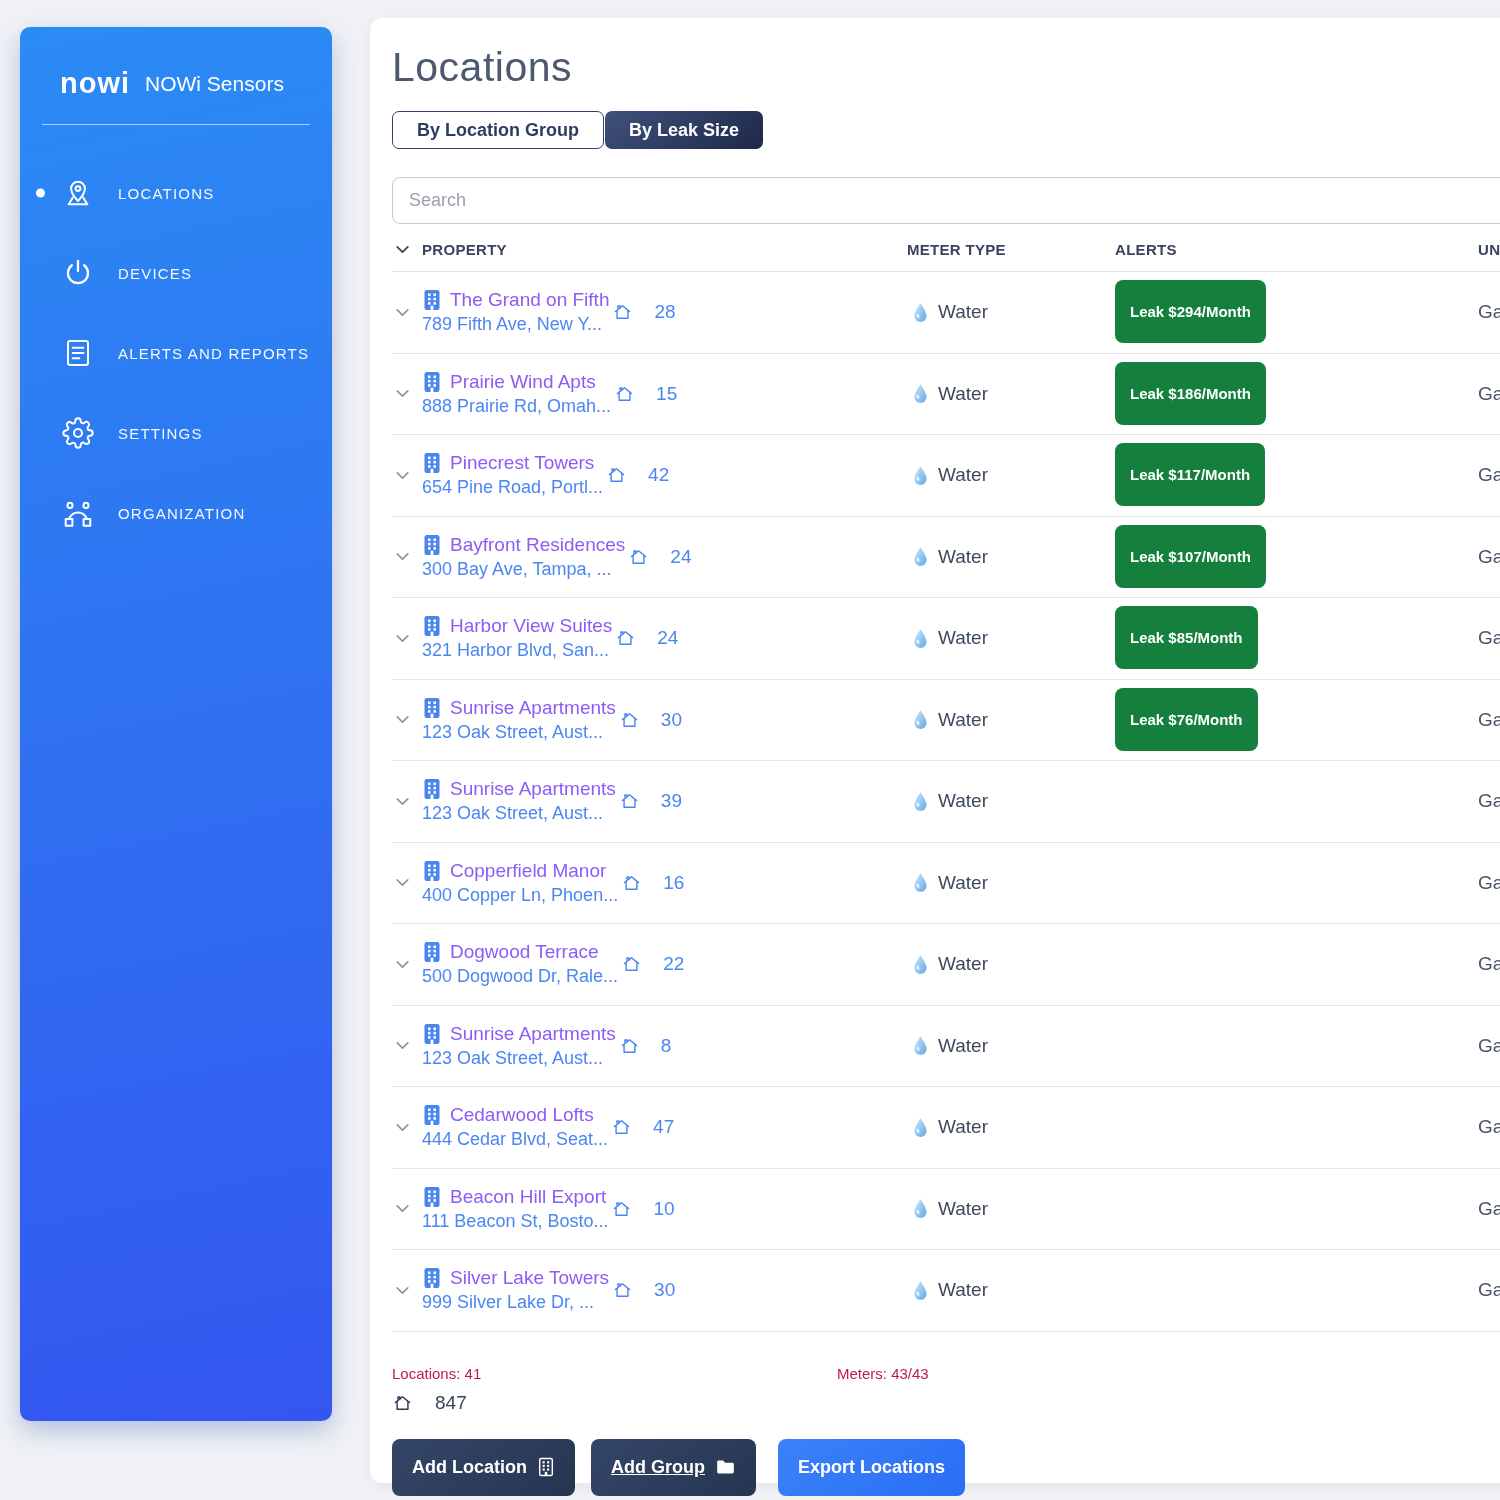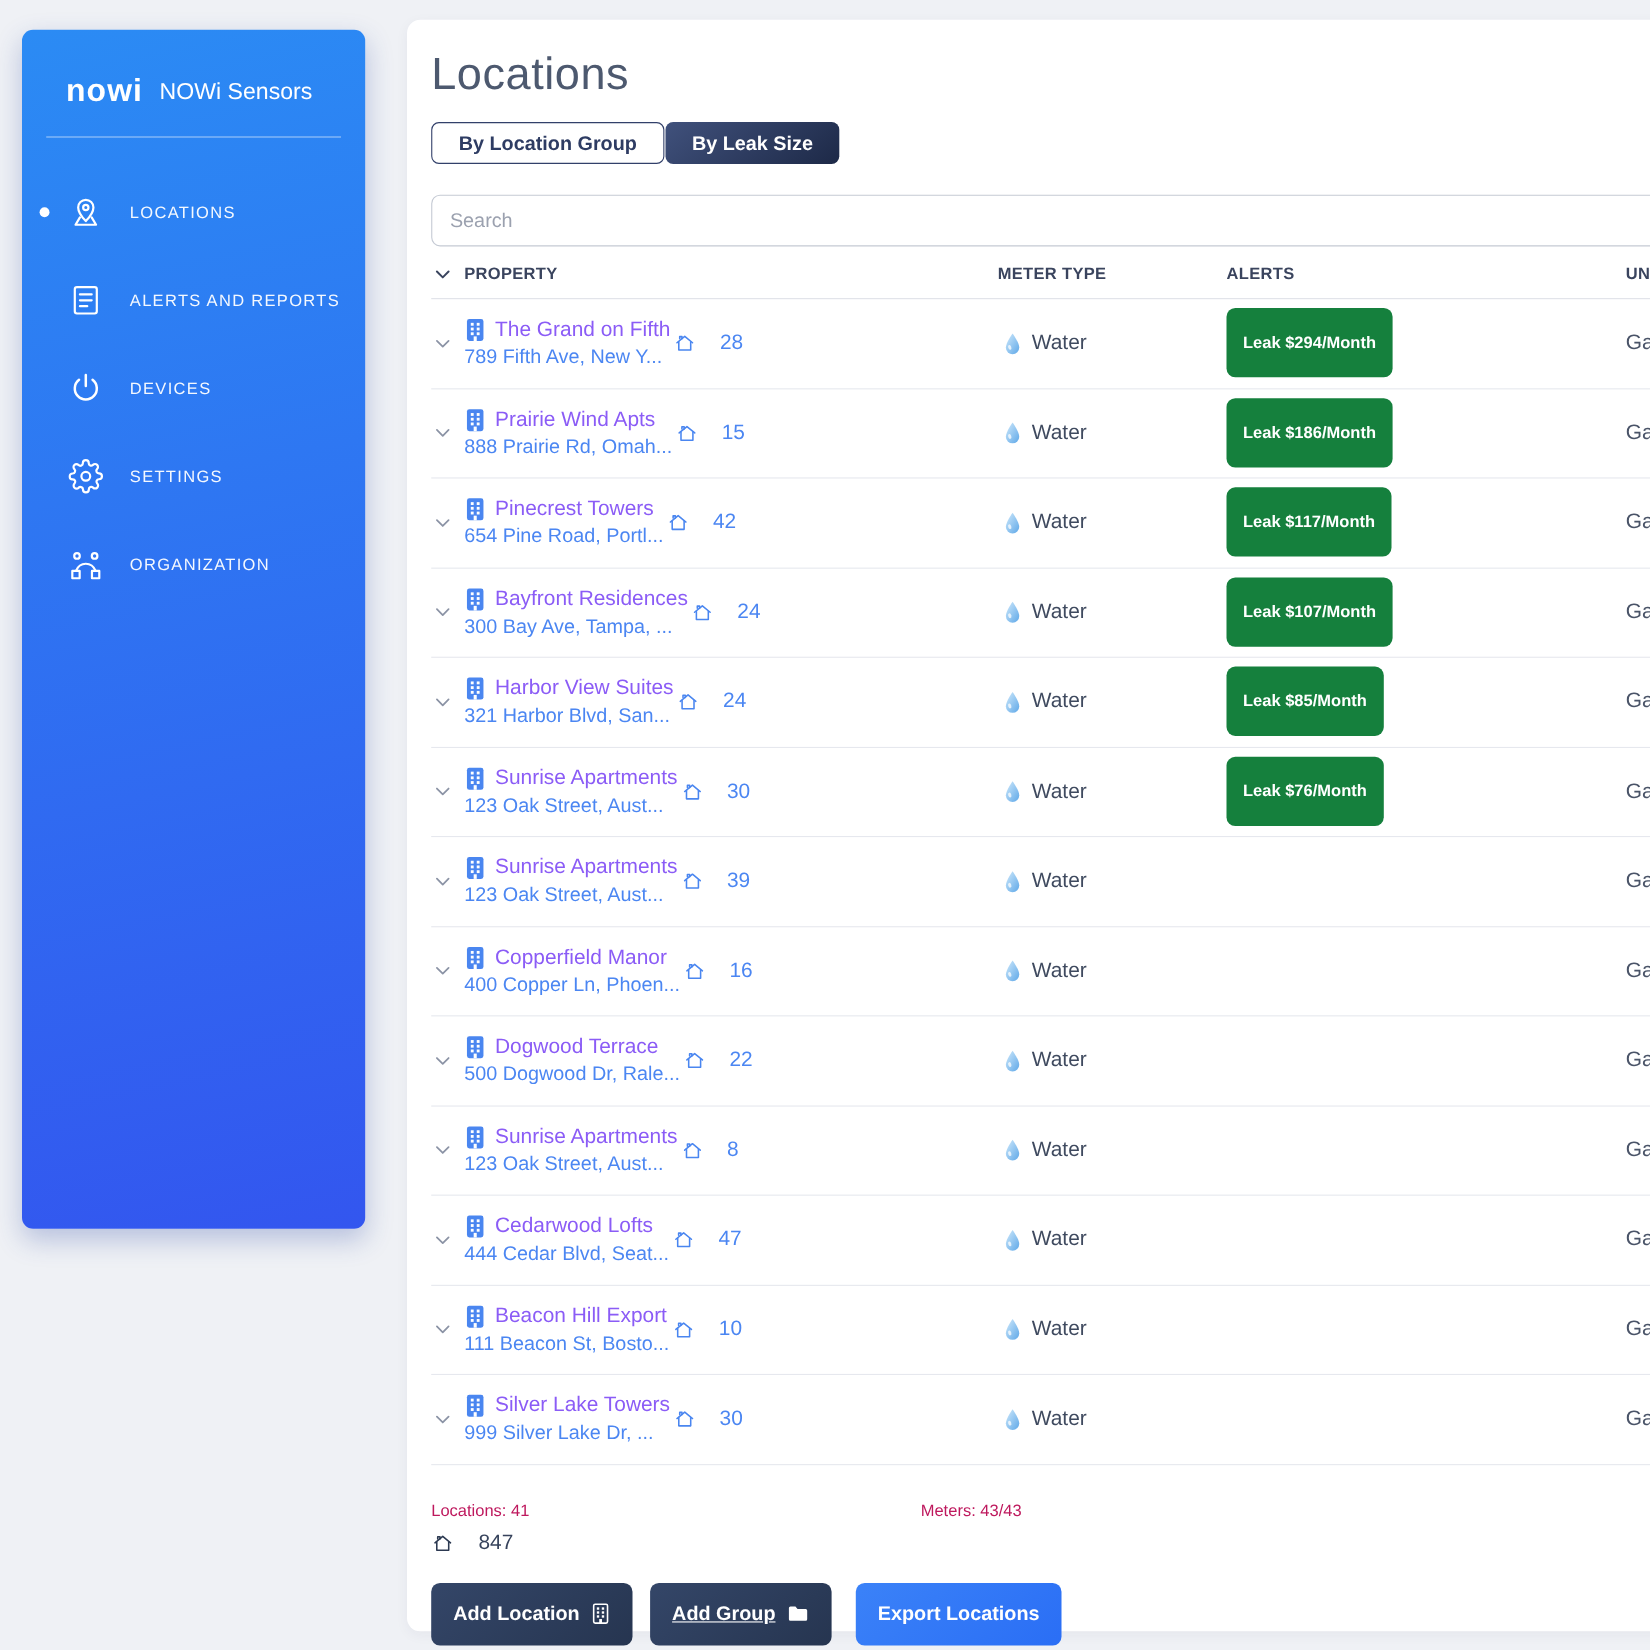--- a/index.html
+++ b/index.html
@@ -1,20 +1,20 @@
 <!DOCTYPE html>
 <html><head>
 <meta charset="utf-8">
 <style>
   * { margin:0; padding:0; box-sizing:border-box; }
   html,body { width:1500px; height:1500px; overflow:hidden; background:#eff1f5;
     font-family:"Liberation Sans", sans-serif; position:relative; }
 
   
-  .sidebar { position:absolute; left:20px; top:27px; width:312px; height:1090px;
+  .sidebar { position:absolute; left:20px; top:27px; width:312px; height:1394px;
     border-radius:10px; background:linear-gradient(168deg,#2b8bf4 0%,#3356ef 100%);
     box-shadow:0 10px 24px rgba(40,70,160,.28); color:#fff; }
   .logo-row { display:flex; align-items:center; gap:15px; padding:40px 0 0 40px; }
   .logo-text { font-size:29px; font-weight:700; letter-spacing:1px; }
   .app-name { font-size:21px; font-weight:500; }
   .side-divider { margin:24px 22px 0 22px; border-top:1px solid rgba(255,255,255,.6); }
   .menu { margin-top:28px; }
   .menu-item { position:relative; display:flex; align-items:center; height:80px;
     padding-left:42px; cursor:pointer; }
   .menu-item .mi-icon { width:32px; height:32px; flex:0 0 32px; }
@@ -88,35 +88,35 @@
       <span class="active-dot"></span>
       <svg class="mi-icon" viewBox="0 0 24 24" fill="none" stroke="#fff" stroke-width="1.5" stroke-linecap="round" stroke-linejoin="round">
         <path d="M12 3.5c-2.9 0-5.2 2.3-5.2 5.2 0 3.9 5.2 9.3 5.2 9.3s5.2-5.4 5.2-9.3C17.2 5.8 14.9 3.5 12 3.5z"></path>
         <circle cx="12" cy="8.7" r="1.8"></circle>
         <path d="M8 15.5 L5 20.5 H19 L16 15.5"></path>
       </svg>
       <span class="mi-label">LOCATIONS</span>
     </div>
 
     <div class="menu-item">
+      <svg class="mi-icon" viewBox="0 0 24 24" fill="none" stroke="#fff" stroke-width="1.7" stroke-linecap="round">
+        <path d="M16.6 6.2a7.5 7.5 0 1 1-9.2 0"></path>
+        <line x1="12" y1="3" x2="12" y2="10.5"></line>
+      </svg>
+      <span class="mi-label">DEVICES</span>
+    </div>
+
+    <div class="menu-item">
       <svg class="mi-icon" viewBox="0 0 24 24" fill="none" stroke="#fff" stroke-width="1.5" stroke-linecap="round">
         <rect x="4.5" y="3" width="15" height="18" rx="1.5"></rect>
         <line x1="8" y1="8" x2="16" y2="8"></line>
         <line x1="8" y1="12" x2="16" y2="12"></line>
         <line x1="8" y1="16" x2="13" y2="16"></line>
       </svg>
       <span class="mi-label">ALERTS AND REPORTS</span>
-    </div>
-
-    <div class="menu-item">
-      <svg class="mi-icon" viewBox="0 0 24 24" fill="none" stroke="#fff" stroke-width="1.7" stroke-linecap="round">
-        <path d="M16.6 6.2a7.5 7.5 0 1 1-9.2 0"></path>
-        <line x1="12" y1="3" x2="12" y2="10.5"></line>
-      </svg>
-      <span class="mi-label">DEVICES</span>
     </div>
 
     <div class="menu-item">
       <svg class="mi-icon" viewBox="0 0 24 24" fill="none" stroke="#fff" stroke-width="1.5" stroke-linecap="round" stroke-linejoin="round">
         <circle cx="12" cy="12" r="3"></circle>
         <path d="M19.4 15a1.65 1.65 0 0 0 .33 1.82l.06.06a2 2 0 0 1 0 2.83 2 2 0 0 1-2.83 0l-.06-.06a1.65 1.65 0 0 0-1.82-.33 1.65 1.65 0 0 0-1 1.51V21a2 2 0 0 1-2 2 2 2 0 0 1-2-2v-.09A1.65 1.65 0 0 0 9 19.4a1.65 1.65 0 0 0-1.82.33l-.06.06a2 2 0 0 1-2.83 0 2 2 0 0 1 0-2.83l.06-.06a1.65 1.65 0 0 0 .33-1.82 1.65 1.65 0 0 0-1.51-1H3a2 2 0 0 1-2-2 2 2 0 0 1 2-2h.09A1.65 1.65 0 0 0 4.6 9a1.65 1.65 0 0 0-.33-1.82l-.06-.06a2 2 0 0 1 0-2.83 2 2 0 0 1 2.83 0l.06.06a1.65 1.65 0 0 0 1.82.33H9a1.65 1.65 0 0 0 1-1.51V3a2 2 0 0 1 2-2 2 2 0 0 1 2 2v.09a1.65 1.65 0 0 0 1 1.51 1.65 1.65 0 0 0 1.82-.33l.06-.06a2 2 0 0 1 2.83 0 2 2 0 0 1 0 2.83l-.06.06a1.65 1.65 0 0 0-.33 1.82V9a1.65 1.65 0 0 0 1.51 1H21a2 2 0 0 1 2 2 2 2 0 0 1-2 2h-.09a1.65 1.65 0 0 0-1.51 1z"></path>
       </svg>
       <span class="mi-label">SETTINGS</span>
     </div>
 

